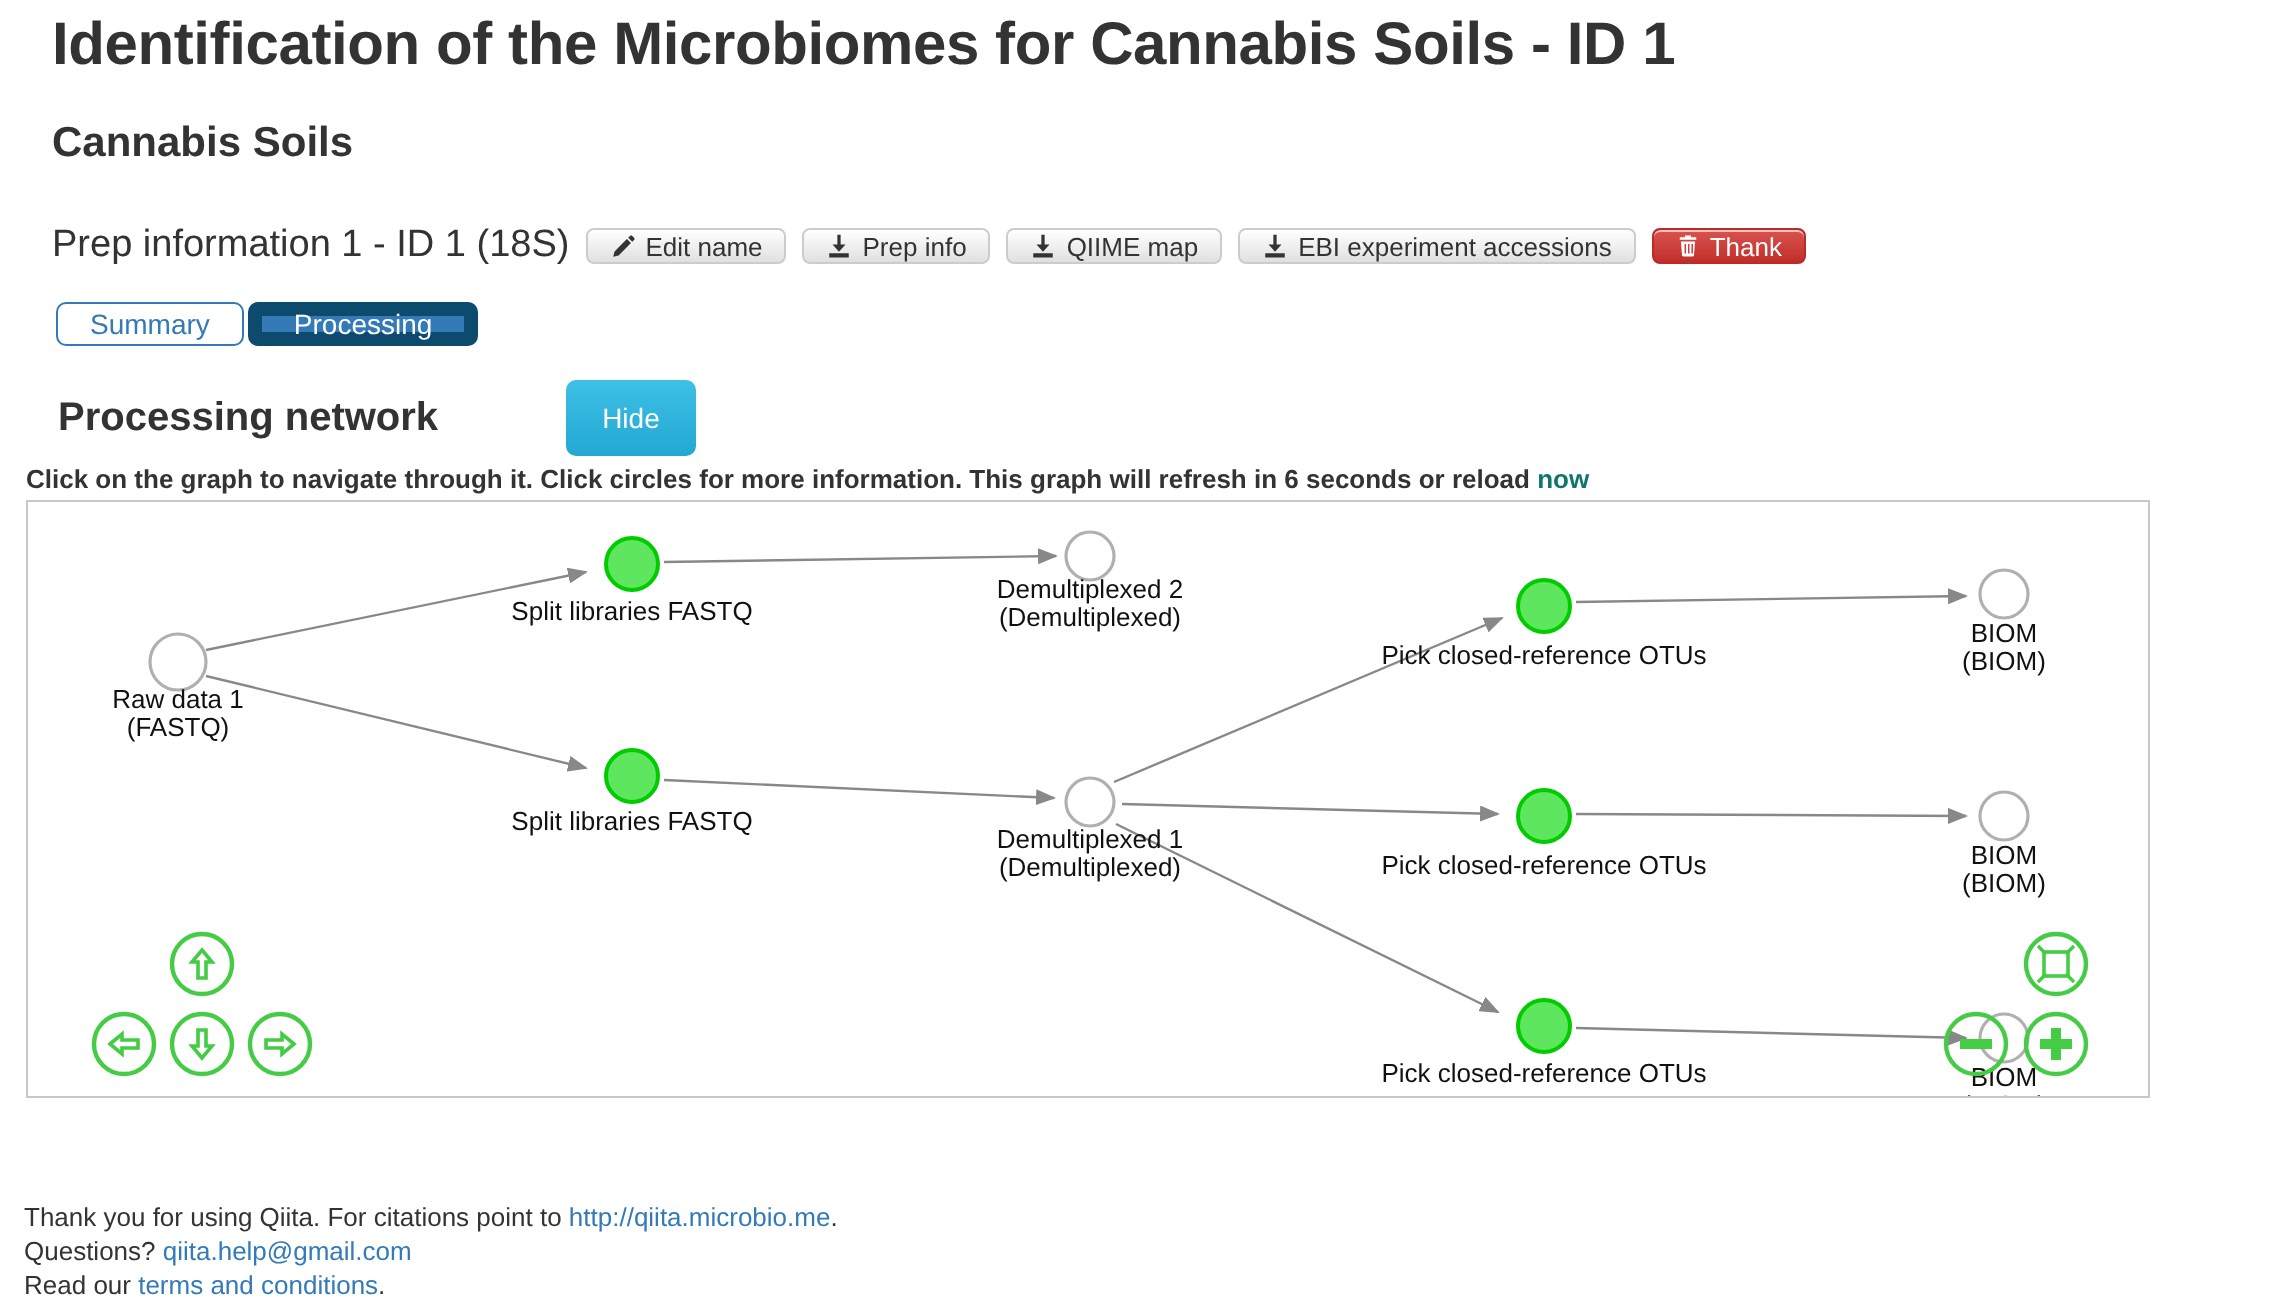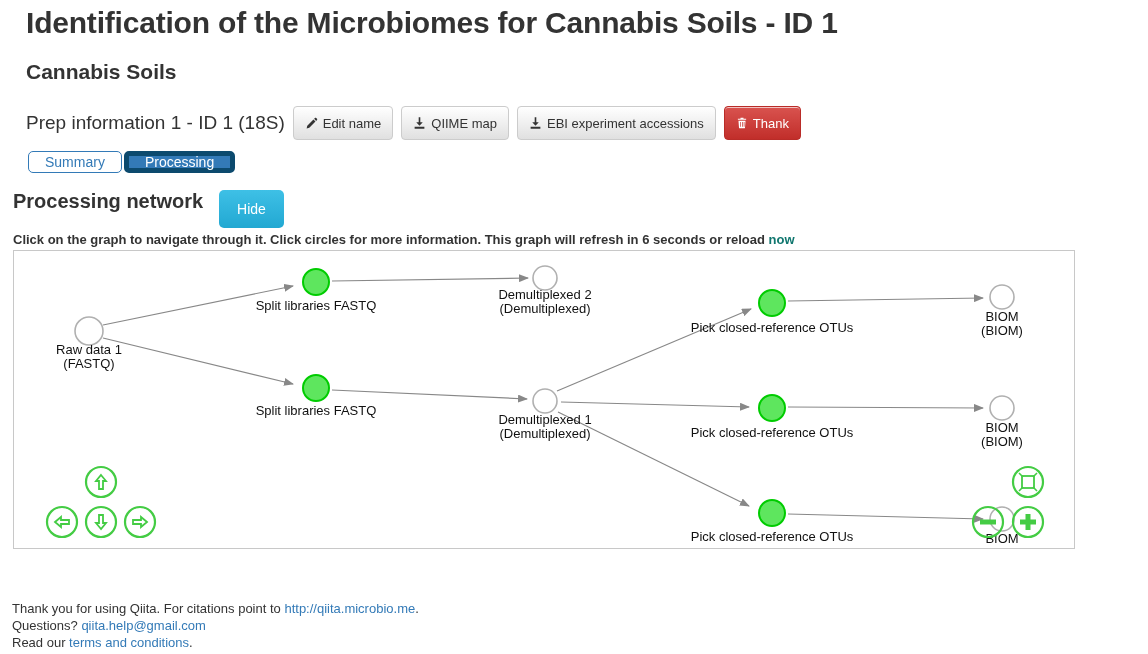--- a/index.html
+++ b/index.html
@@ -31,21 +31,21 @@
     position: absolute; left: 26px; top: 106px;
     display: flex; align-items: center; gap: 0;
     height: 34px;
   }
   .prep-label {
     font-size: 19px; font-weight: normal; color: #333;
     white-space: nowrap; margin-right: 8px; line-height: 34px;
   }
   .btn {
     display: inline-flex; align-items: center; gap: 5px;
-    height: 34px; padding: 0 11px;
+    height: 18px; padding: 0 11px;
     font-size: 13px; line-height: 1;
     border-radius: 4px; cursor: pointer;
     white-space: nowrap; margin-right: 8px;
     border: 1px solid #cccccc;
     background-image: linear-gradient(to bottom, #ffffff 0%, #e0e0e0 100%);
     background-color: #f0f0f0;
     color: #333333;
     box-shadow: inset 0 1px 0 rgba(255,255,255,.65);
   }
   .btn-danger {
@@ -63,38 +63,39 @@
     height: 22px; padding: 0 16px;
     display: flex; align-items: center; justify-content: center;
     font-size: 14px; cursor: pointer; white-space: nowrap;
   }
   .tab-inactive {
     background: #ffffff; color: #337ab7;
     border: 1px solid #337ab7; border-radius: 5px;
   }
   .tab-active {
     background: #337ab7; color: #ffffff;
-    border: 5px solid #0c4a6e; border-radius: 5px;
+    border: 7px solid #0c4a6e; border-radius: 5px;
     margin-left: 2px;
   }
 
   
   .pn-row {
-    position: absolute; left: 13px; top: 190px;
-    display: flex; gap: 16px;
+    position: absolute; left: 29px; top: 190px;
+    display: flex; align-items: center; gap: 28px;
   }
   .pn-title { font-size: 20px; font-weight: bold; color: #333; white-space: nowrap; }
   .btn-hide {
     height: 38px; padding: 0 18px;
     display: inline-flex; align-items: center; justify-content: center;
     font-size: 14px; color: #ffffff; cursor: pointer;
     border: none; border-radius: 5px;
     background-image: linear-gradient(to bottom, #3ec0e6 0%, #22a8d2 100%);
     background-color: #2fb4dd;
     white-space: nowrap;
+    margin-left: 36px;
   }
 
   
   .instruction {
     position: absolute; left: 13px; top: 232px;
     font-size: 13px; font-weight: bold; color: #333;
     white-space: nowrap; line-height: 16px;
   }
   .instruction a { color: #0f766e; text-decoration: none; }
 
@@ -132,20 +133,28 @@
 
     <div class="btn">
       <span>
         <svg width="13" height="13" viewBox="0 0 16 16">
             <path fill="#333" d="M12.3 1.2c.4-.4 1-.4 1.4 0l1.1 1.1c.4.4.4 1 0 1.4l-1.1 1.1-2.5-2.5 1.1-1.1zM10.4 3.1l2.5 2.5L5.3 13.2 2 14l.8-3.3 7.6-7.6z"></path>
           </svg>
       </span>
       <span>Edit name</span>
     </div>
 
+    <div class="btn">
+      <span>
+        <svg width="13" height="14" viewBox="0 0 16 16">
+            <path fill="#333" d="M7 1h2v6h3L8 11.5 4 7h3V1zM2 12.5h12V15H2z"></path>
+          </svg>
+      </span>
+      <span>Prep info</span>
+    </div>
 
     <div class="btn">
       <span>
         <svg width="13" height="14" viewBox="0 0 16 16">
             <path fill="#333" d="M7 1h2v6h3L8 11.5 4 7h3V1zM2 12.5h12V15H2z"></path>
           </svg>
       </span>
       <span>QIIME map</span>
     </div>
 

